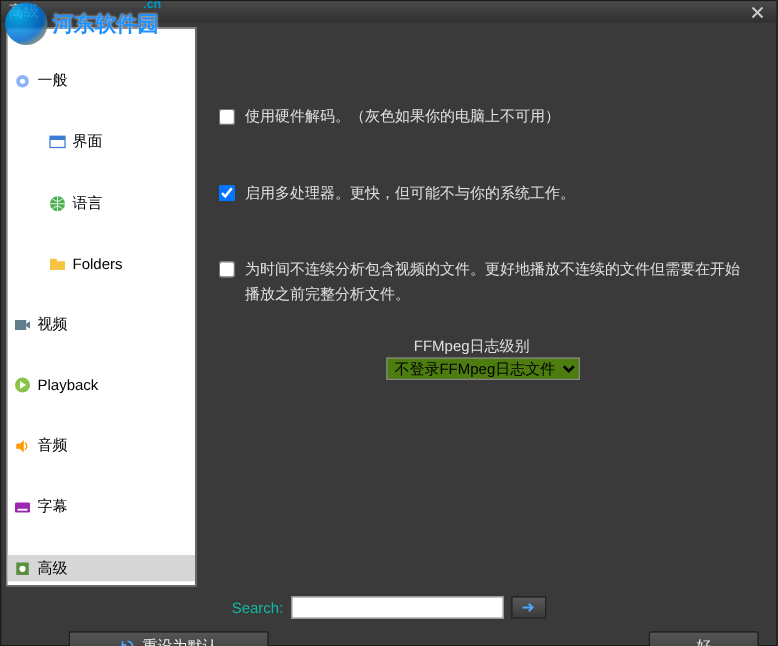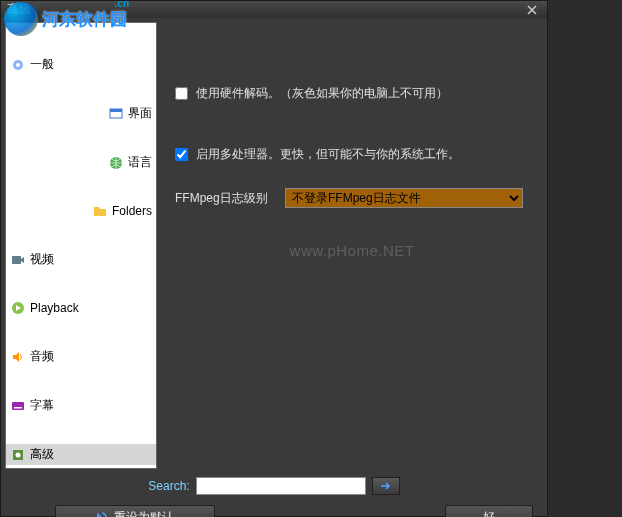--- a/index.html
+++ b/index.html
@@ -1,39 +1,39 @@
 <!DOCTYPE html>
 <html><head>
 <meta charset="utf-8">
 <style>
 * { margin: 0; padding: 0; box-sizing: border-box; }
 body { font-family: "Microsoft YaHei", Arial, sans-serif; font-size: 12px; background: #2b2b2b; width: 622px; height: 517px; overflow: hidden; position: relative; }
-.window { width: 548px; height: 517px; background: #3a3a3a; border: 1px solid #1a1a1a; display: flex; flex-direction: column; }
+.window { width: 622px; height: 517px; background: #3a3a3a; border: 1px solid #1a1a1a; display: flex; flex-direction: column; }
 .titlebar { height: 22px; background: linear-gradient(#4a4a4a,#2f2f2f); display: flex; align-items: center; padding: 0 6px; color: #ddd; }
 .titlebar .title { flex: 1; font-size: 12px; }
 .close-btn { width: 18px; height: 16px; display:flex; align-items:center; justify-content:center; color:#ccc; cursor:pointer; }
 .content { flex:1; display:flex; flex-direction:column; padding: 4px; }
 .main-row { flex:1; display:flex; gap:4px; }
 .sidebar { width: 152px; background:#fff; border:1px solid #666; overflow:auto; }
 .tree { list-style:none; padding: 3px 0; }
 .tree li { display:flex; align-items:center; padding: 2px 4px; cursor:pointer;margin-top:28px; }
 .tree li .icon { width:16px; height:16px; margin-right:4px; display:flex; align-items:center; justify-content:center; }
-.tree li.child { padding-left: 32px; justify-content: flex-end; }
+.tree li.child { padding-left: 32px; }
 .tree li.selected { background:#d6d6d6; }
 .tree li span.label { color:#000; font-size:12px; }
 .panel { flex:1; background:#3a3a3a; color:#e0e0e0; padding: 20px 20px 10px 14px; position:relative; }
 .opt { display:flex; align-items:flex-start; margin-bottom: 24px; line-height:1.6;margin-top:42px; }
 .opt input[type=checkbox] { margin-top:3px; margin-right:8px; }
 .opt .txt { flex:1; font-size:12px; color:#e0e0e0; }
-.field-row { display:flex; align-items:center; margin-top: 10px; }
+.field-row { display:flex; align-items:center; margin-top: 10px; flex-direction: column; }
 .field-row .flabel { width:110px; color:#e0e0e0; font-size:12px; }
-.field-row select { flex:1; background:#a16207; border:1px solid #888; height:20px; font-size:12px; padding:0 2px; }
+.field-row select { flex:1; background:#4d7c0f; border:1px solid #888; height:20px; font-size:12px; padding:0 2px; }
 .bottom { padding: 8px 10px 10px 10px; }
 .search-row { display:flex; align-items:center; justify-content:center; margin-bottom:10px; gap:6px; }
-.search-row .slabel { color:#7dd3fc; font-size:12px; }
+.search-row .slabel { color:#14b8a6; font-size:12px; }
 .search-row input[type=text] { width:170px; height:18px; background:#fff; border:1px solid #888; padding:0 3px; font-size:12px; }
 .search-row .go-btn { width:28px; height:18px; background:linear-gradient(#5a5a5a,#3a3a3a); border:1px solid #222; display:flex; align-items:center; justify-content:center; cursor:pointer; }
 .btn-row { display:flex; align-items:center;margin-left:40px; }
 .btn { height:24px; background:linear-gradient(#555,#383838); border:1px solid #1e1e1e; color:#e8e8e8; font-size:12px; display:flex; align-items:center; justify-content:center; cursor:pointer; border-radius:2px; }
 .btn.reset { width:160px; gap:6px; }
 .btn.ok { width:88px; margin-left:auto; }
 .btn.cancel { width:88px; margin-left:8px; }
 .watermark1 { position:absolute; top:0; left:0; pointer-events:none; display:flex; align-items:center; gap:4px; padding:2px 4px; }
 .wm-logo { width:34px; height:34px; border-radius:50%; background:radial-gradient(circle at 30% 30%, #00bfff, #0066cc 60%, #ffa500 100%); opacity:.85; }
 .wm-text1 { color:#1e90ff; font-size:17px; font-weight:bold; text-shadow:0 0 2px #fff; }
@@ -150,29 +150,32 @@
           <input type="checkbox" style="">
           <span class="txt">使用硬件解码。（灰色如果你的电脑上不可用）</span>
         </div>
 
         <div class="opt">
           <input type="checkbox" checked="" style="">
           <span class="txt">启用多处理器。更快，但可能不与你的系统工作。</span>
         </div>
 
 
+        <div class="opt">
+          <input type="checkbox" style="">
+          <span class="txt">为时间不连续分析包含视频的文件。更好地播放不连续的文件但需要在开始播放之前完整分析文件。</span>
+        </div>
 
         <div class="field-row">
           <span class="flabel">FFMpeg日志级别</span>
           <select>
             <option>不登录FFMpeg日志文件</option>
           </select>
         </div>
 
-        <div class="watermark2">www.pHome.NET</div>
       </div>
 
     </div>
 
     <div class="bottom">
       <div class="search-row">
         <span class="slabel">Search:</span>
         <input type="text" value="" style="">
         <div class="go-btn">
           <svg width="12" height="10" viewBox="0 0 12 10">

